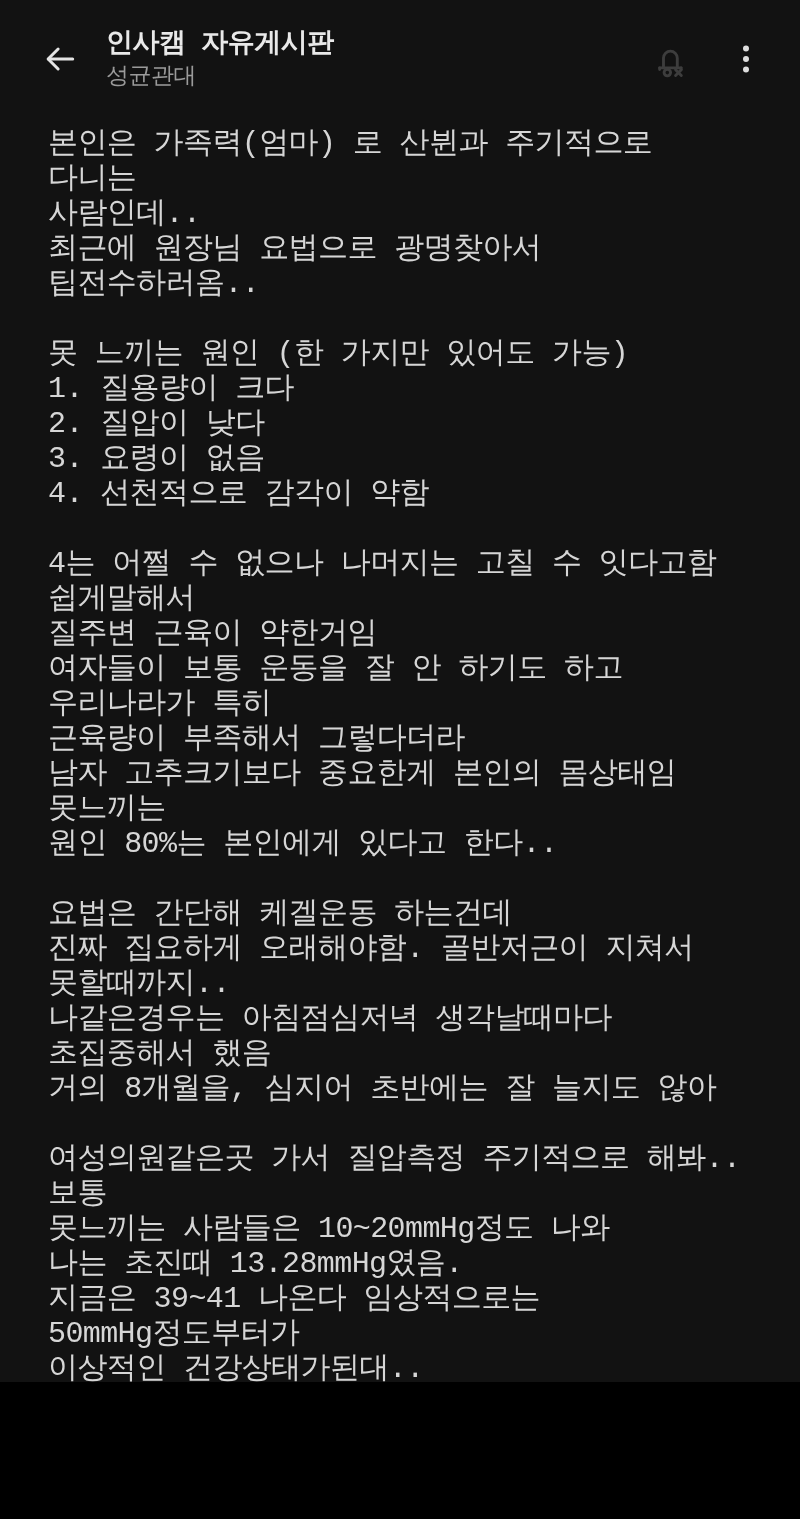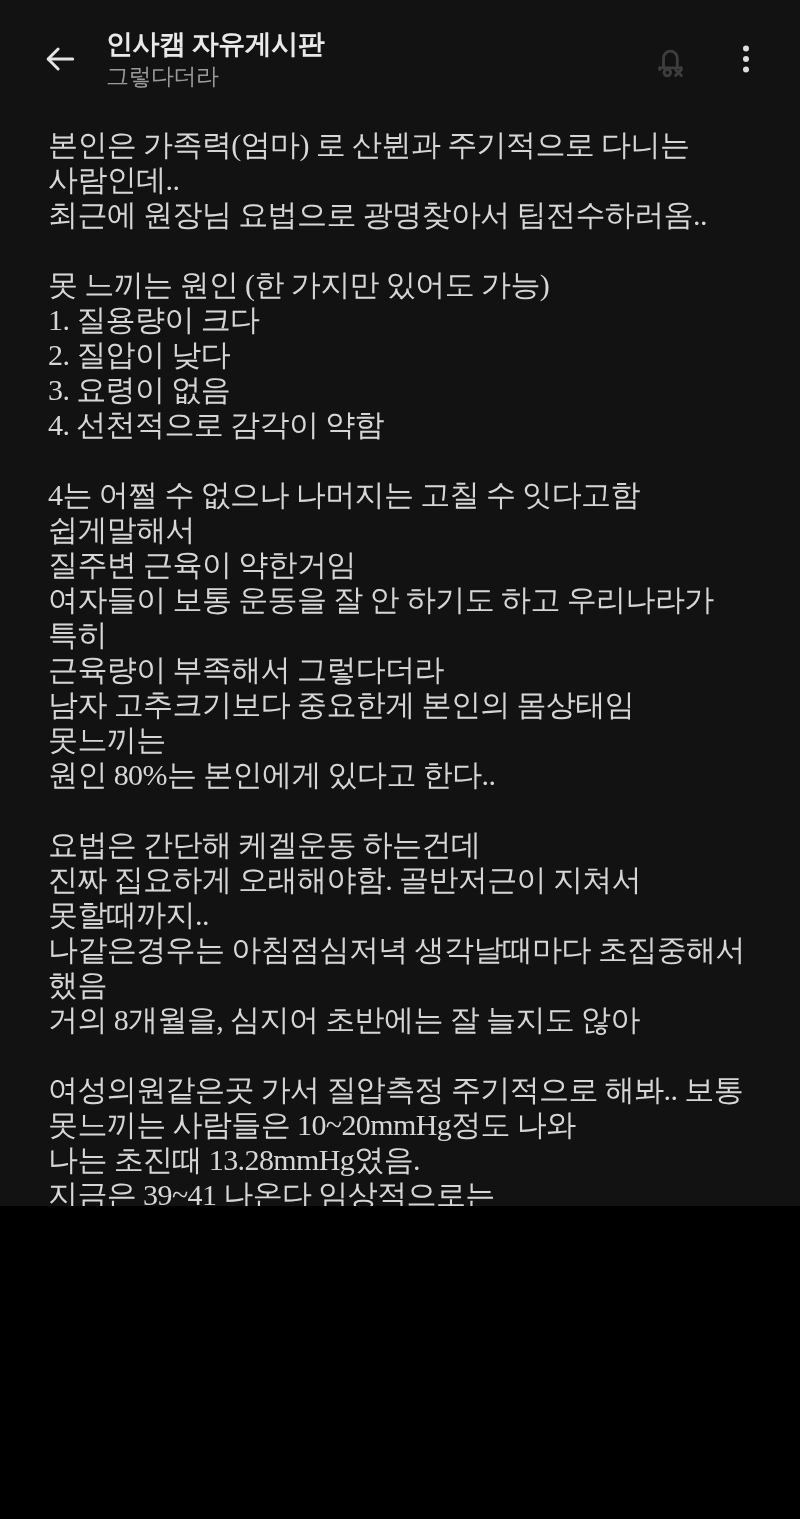--- a/index.html
+++ b/index.html
@@ -1,23 +1,23 @@
 <!DOCTYPE html>
 <html><head>
 <meta charset="utf-8">
 <style>
   * { margin: 0; padding: 0; box-sizing: border-box; }
   html, body { background: #000; }
   .screen {
     position: relative;
     width: 800px;
-    height: 1206px;
+    height: 1382px;
     background: #121212;
     overflow: hidden;
-    font-family: Liberation Serif, serif;
+    font-family: Liberation Mono, monospace;
     color: #d6d6d6;
   }
   
   .app-bar {
     display: flex;
     align-items: center;
     height: 112px;
     padding: 6px 30px 0 36px;
   }
   .icon-btn {
@@ -78,21 +78,21 @@
 
     <button class="icon-btn">
       <svg width="38" height="38" viewBox="0 0 24 24" fill="none" stroke="#e4e4e4" stroke-width="1.9" stroke-linecap="round" stroke-linejoin="round">
         <path d="M20 12 H4.8"></path>
         <path d="M10.8 18.3 L4.5 12 l6.3-6.3"></path>
       </svg>
     </button>
 
     <div class="titles">
       <div class="board-title">인사캠 자유게시판</div>
-      <div class="board-subtitle">그렇다더라</div>
+      <div class="board-subtitle">성균관대</div>
     </div>
 
     <button class="icon-btn bell-btn">
       <svg width="46" height="46" viewBox="0 0 24 24" fill="none" stroke="#3d3d3d" stroke-width="1.5" stroke-linecap="round" stroke-linejoin="round">
         <path d="M8.6 16.6 v-5.1 a3.6 3.6 0 0 1 7.2 0 v5.1"></path>
         <path d="M6.6 16.6 h11.2"></path>
         <path d="M6.6 16.6 v0.9 M17.8 16.6 v0.9"></path>
         <circle cx="10.6" cy="19.1" r="1.7"></circle>
         <path d="M14.9 17.6 l3 3 M17.9 17.6 l-3 3"></path>
       </svg>

